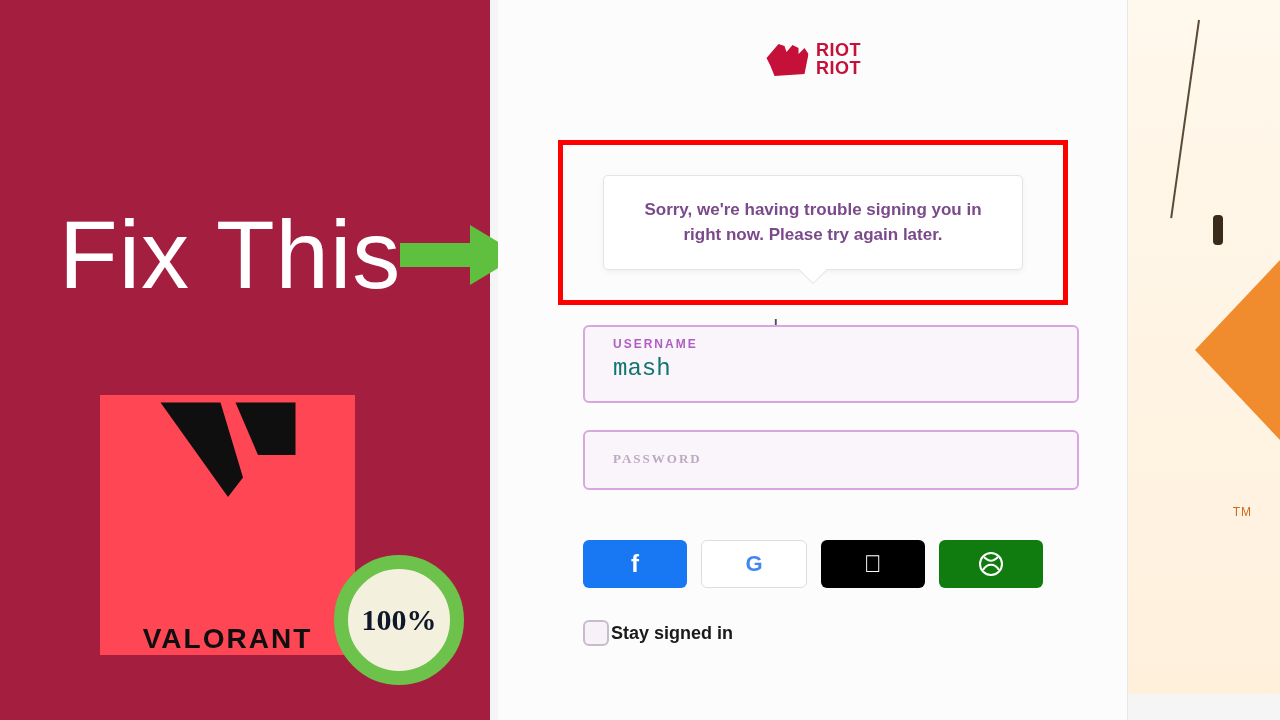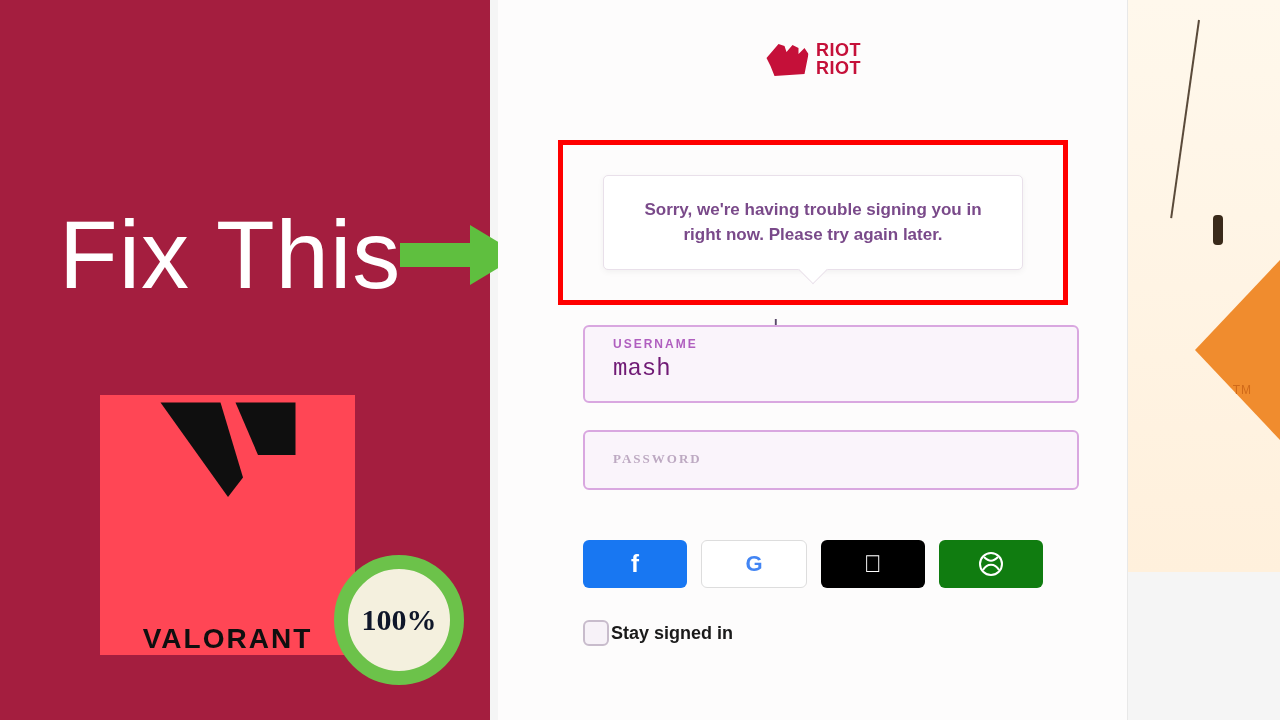--- a/index.html
+++ b/index.html
@@ -149,21 +149,21 @@
   .field.password { top: 430px; height: 60px; display:flex; align-items:center; }
   .field-label {
     font-size: 12px;
     letter-spacing: 2px;
     font-weight: 800;
     color: #b05fbf;
   }
   .field-value {
     font-size: 24px;
     font-family: 'Courier New', monospace;
-    color: #701a75;
+    color: #0f766e;
     margin-top: 4px;
   }
   .pw-placeholder {
     font-size: 13px;
     letter-spacing: 2px;
     font-weight: 800;
     color: #bda9c2;
     font-family: Liberation Serif, serif;
   }
   .social-row {
@@ -200,21 +200,21 @@
     border: 2px solid #c8bccc;
     border-radius: 6px;
     background: #f7f2f8;
   }
   .stay-label { font-size: 18px; font-weight: 600; color: #1a1a1a; }
   .right-strip {
     position: absolute;
     left: 1128px;
     top: 0;
     width: 152px;
-    height: 572px;
+    height: 694px;
     background: linear-gradient(180deg,#fff8ec 0%,#fff0dc 100%);
   }
   .strip-shape {
     position:absolute;
     right:0;
     top:260px;
     width:0;height:0;
     border-top:90px solid transparent;
     border-bottom:90px solid transparent;
     border-right:85px solid #f08c2e;

